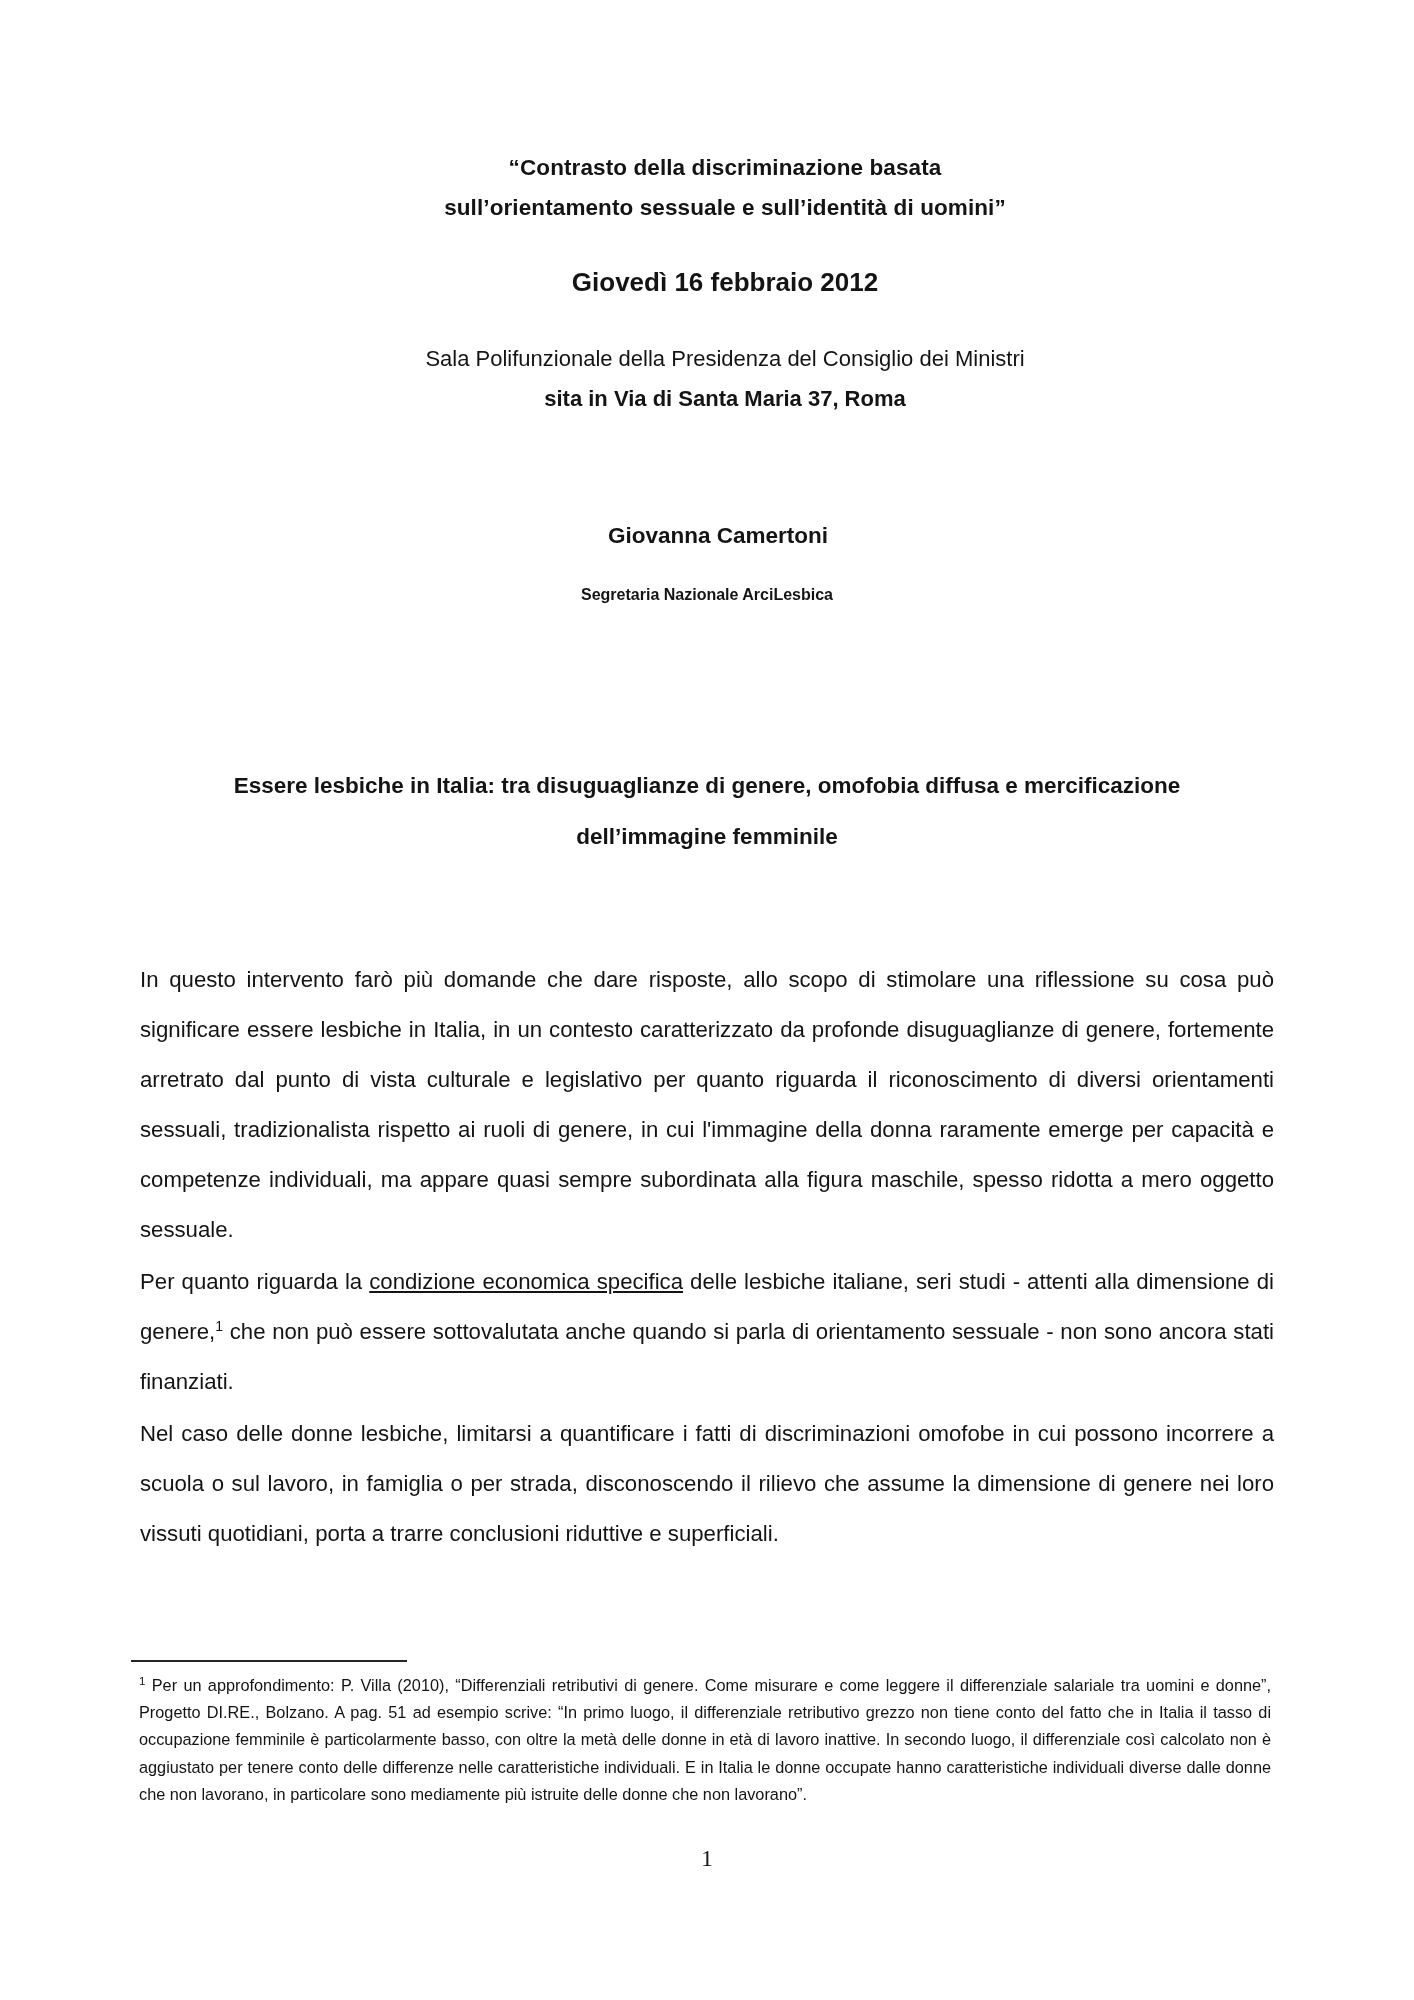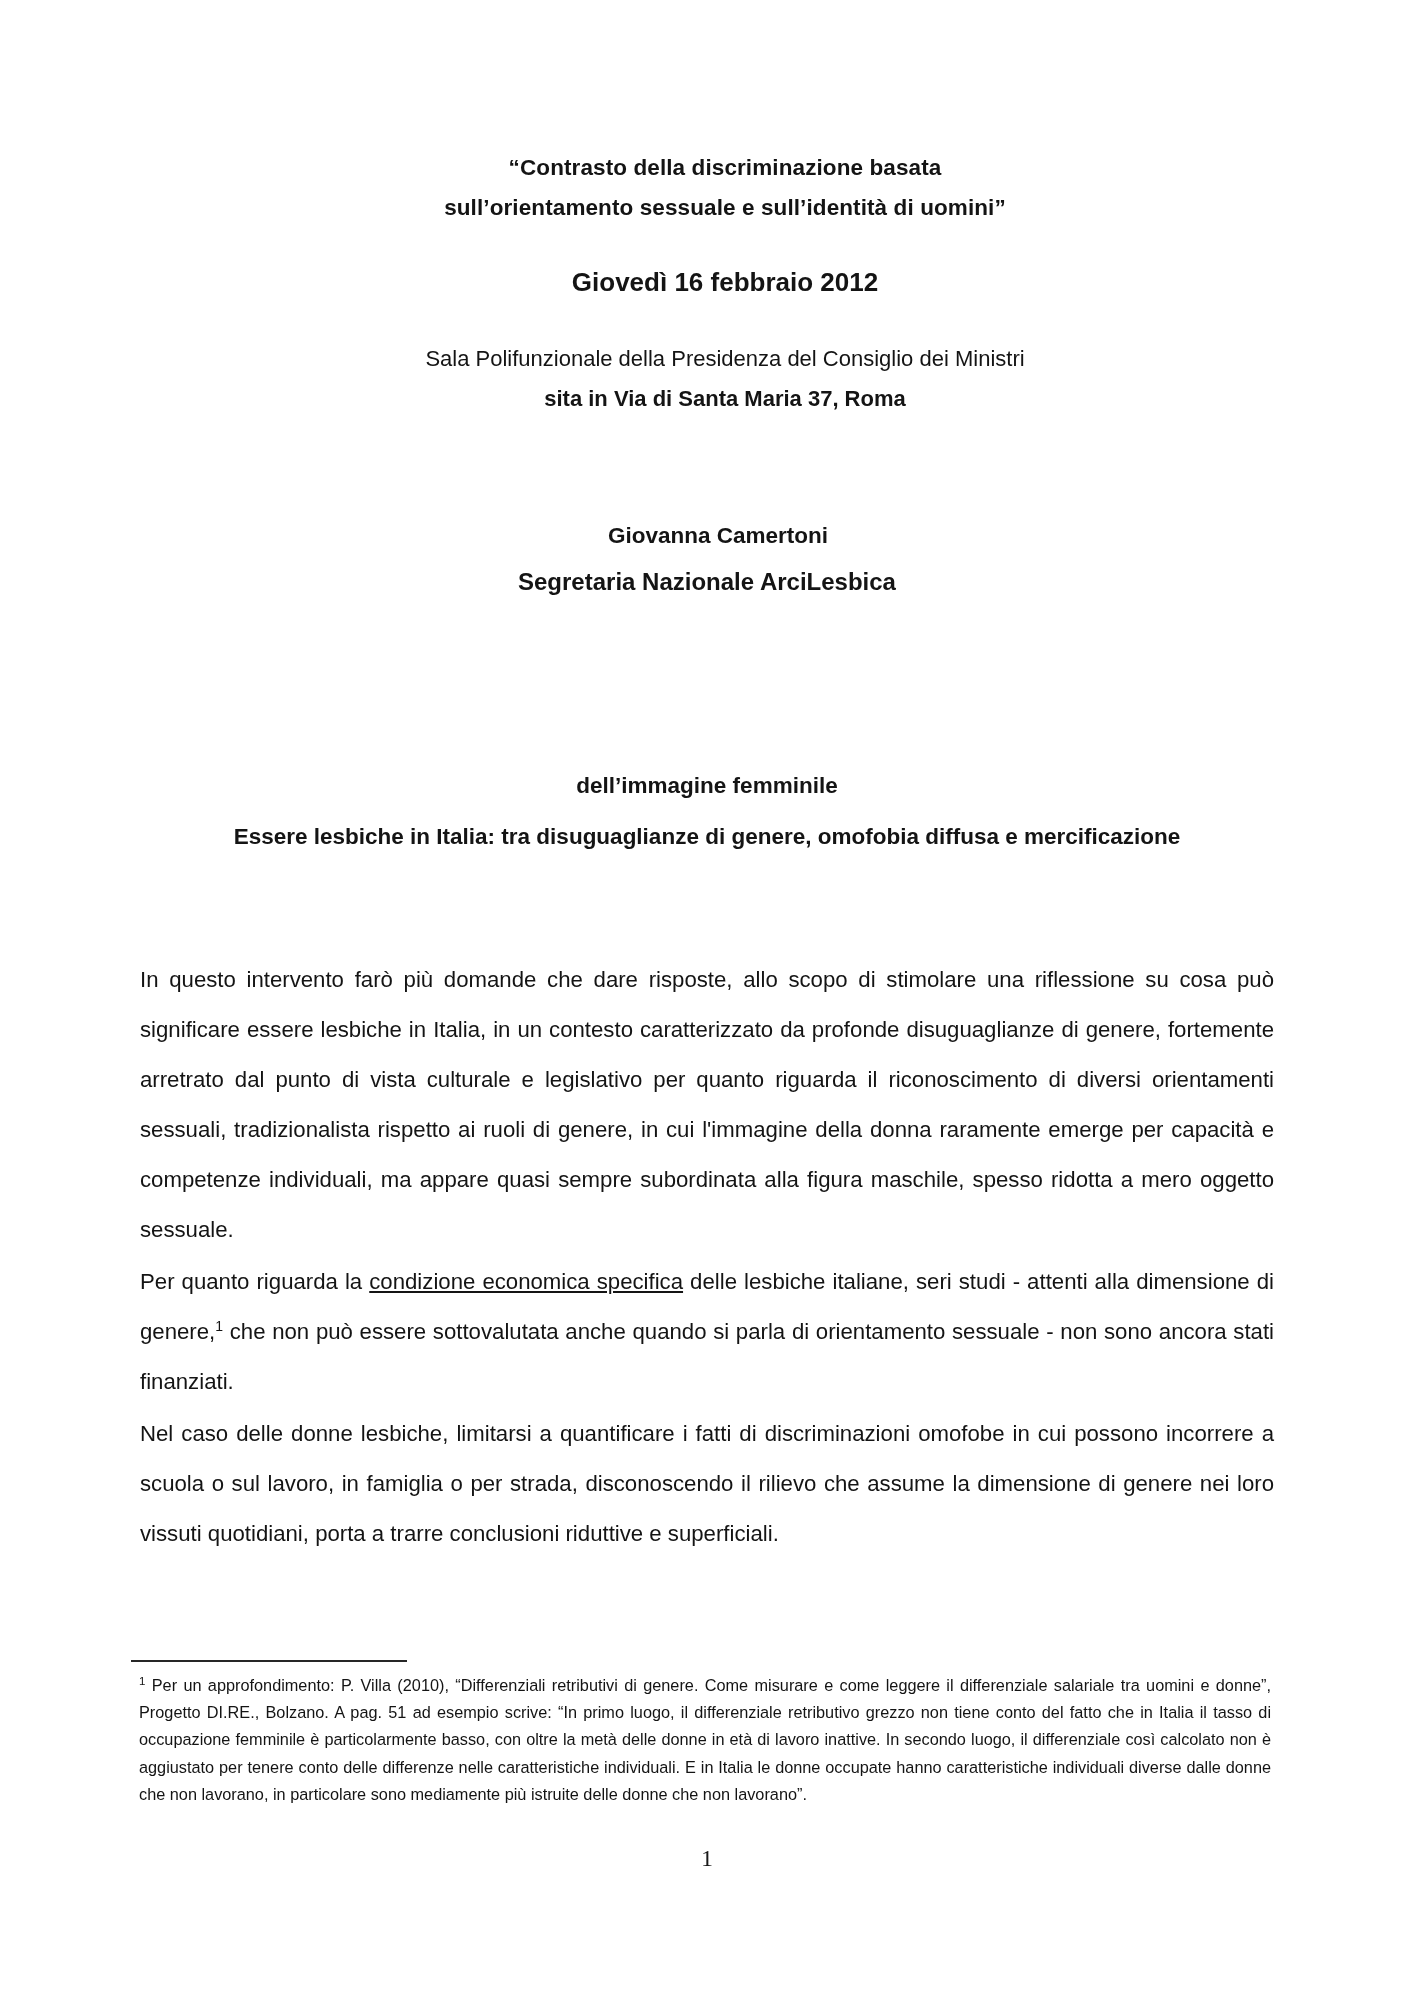--- a/index.html
+++ b/index.html
@@ -62,22 +62,22 @@
     top: 516px;
     text-align: center;
   }
   .author-name {
     font-size: 22.5px;
     font-weight: bold;
     line-height: 40px;
     margin-left: 22px;
   }
   .author-role {
-    margin-top: 6px;
-    font-size: 24px;
+    margin-top: 19px;
+    font-size: 16px;
     font-weight: bold;
     line-height: 40px;
   }
 
   
   .section-heading {
     position: absolute;
     left: 140px;
     width: 1134px;
     top: 760px;
@@ -164,22 +164,22 @@
       <div class="venue-line2">sita in Via di Santa Maria 37, Roma</div>
     </div>
   </div>
 
   <div class="author-block">
     <div class="author-name">Giovanna Camertoni</div>
     <div class="author-role">Segretaria Nazionale ArciLesbica</div>
   </div>
 
   <div class="section-heading">
+    <div>Essere lesbiche in Italia: tra disuguaglianze di genere, omofobia diffusa e mercificazione</div>
     <div>dell’immagine femminile</div>
-    <div>Essere lesbiche in Italia: tra disuguaglianze di genere, omofobia diffusa e mercificazione</div>
   </div>
 
   <div class="body-wrap">
     <p class="para">In questo intervento farò più domande che dare risposte, allo scopo di stimolare una riflessione su cosa può significare essere lesbiche in Italia, in un contesto caratterizzato da profonde disuguaglianze di genere, fortemente arretrato dal punto di vista culturale e legislativo per quanto riguarda il riconoscimento di diversi orientamenti sessuali, tradizionalista rispetto ai ruoli di genere, in cui l'immagine della donna raramente emerge per capacità e competenze individuali, ma appare quasi sempre subordinata alla figura maschile, spesso ridotta a mero oggetto sessuale.</p>
     <p class="para"><span>Per quanto riguarda la </span><u>condizione economica specifica</u><span> delle lesbiche italiane,  seri studi - attenti alla dimensione di genere,</span><span class="fn-ref">1</span><span> che non può essere sottovalutata anche quando si parla di orientamento sessuale - non sono ancora stati finanziati.</span></p>
     <p class="para">Nel caso delle donne lesbiche, limitarsi a   quantificare i fatti di discriminazioni omofobe in cui possono incorrere a scuola o sul lavoro, in famiglia o per strada, disconoscendo il rilievo che assume la dimensione di genere nei loro vissuti quotidiani, porta a trarre conclusioni riduttive e superficiali.</p>
   </div>
 
   <div class="footnote-area">
     <div class="footnote-rule"></div>

